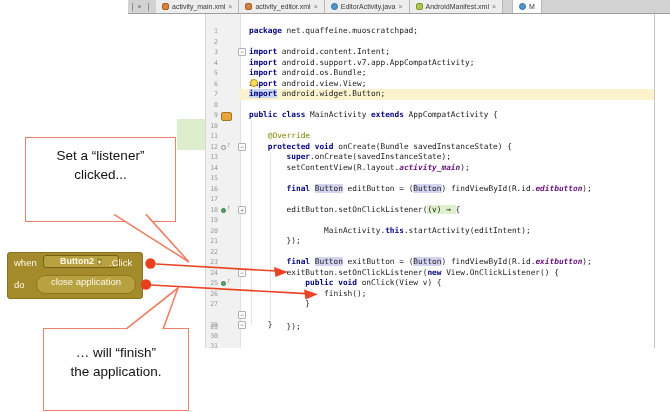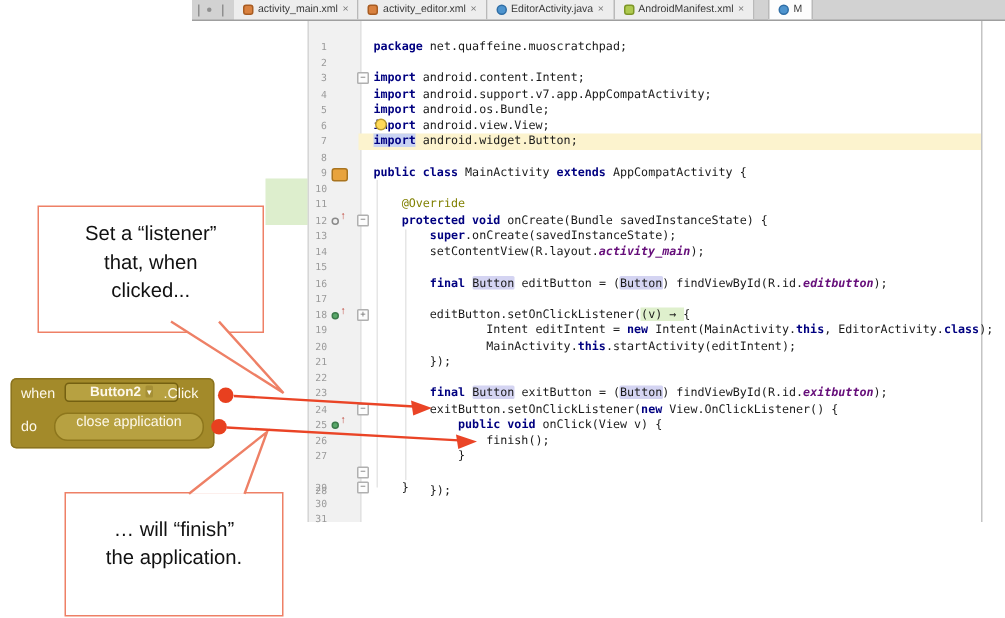--- a/index.html
+++ b/index.html
@@ -188,21 +188,20 @@
     </div>
     <div class="crow" style="top: 194px; padding-left: 31px;">
       <span class="lnum">17</span>
     </div>
     <div class="crow" style="top: 204.5px; padding-left: 36px;">
       <span class="lnum">18</span>
       <pre class="ct"><span class="pl">        editButton.setOnClickListener(</span><span class="pl lam">(v) → </span><span class="pl">{</span></pre>
     </div>
     <div class="crow" style="top: 215px;">
       <span class="lnum">19</span>
-      <pre class="ct"><span class="pl">                Intent editIntent = </span><span class="kw">new</span><span class="pl"> Intent(MainActivity.</span><span class="kw">this</span><span class="pl">, EditorActivity.</span><span class="kw">class</span><span class="pl">);</span></pre>
     </div>
     <div class="crow" style="top: 225.5px;">
       <span class="lnum">20</span>
       <pre class="ct"><span class="pl">                MainActivity.</span><span class="kw">this</span><span class="pl">.startActivity(editIntent);</span></pre>
     </div>
     <div class="crow" style="top: 236px;">
       <span class="lnum">21</span>
       <pre class="ct"><span class="pl">        });</span></pre>
     </div>
     <div class="crow" style="top: 246.5px;">
@@ -241,21 +240,20 @@
     </div>
     <div class="crow" style="top: 341px;">
       <span class="lnum">31</span>
     </div>
   </div>
 <div id="bulb"></div>
 <div id="greenrect"></div>
 
 <div id="callout1" class="callout">
   <div>Set a “listener”</div>
-  <div>that, when</div>
   <div>clicked...</div>
 </div>
 <div id="callout2" class="callout">
   <div>… will “finish”</div>
   <div>the application.</div>
 </div>
 
 <div id="blockgroup">
   <span id="blk-when" class="blk-txt">when</span>
   <span id="blk-chip">

